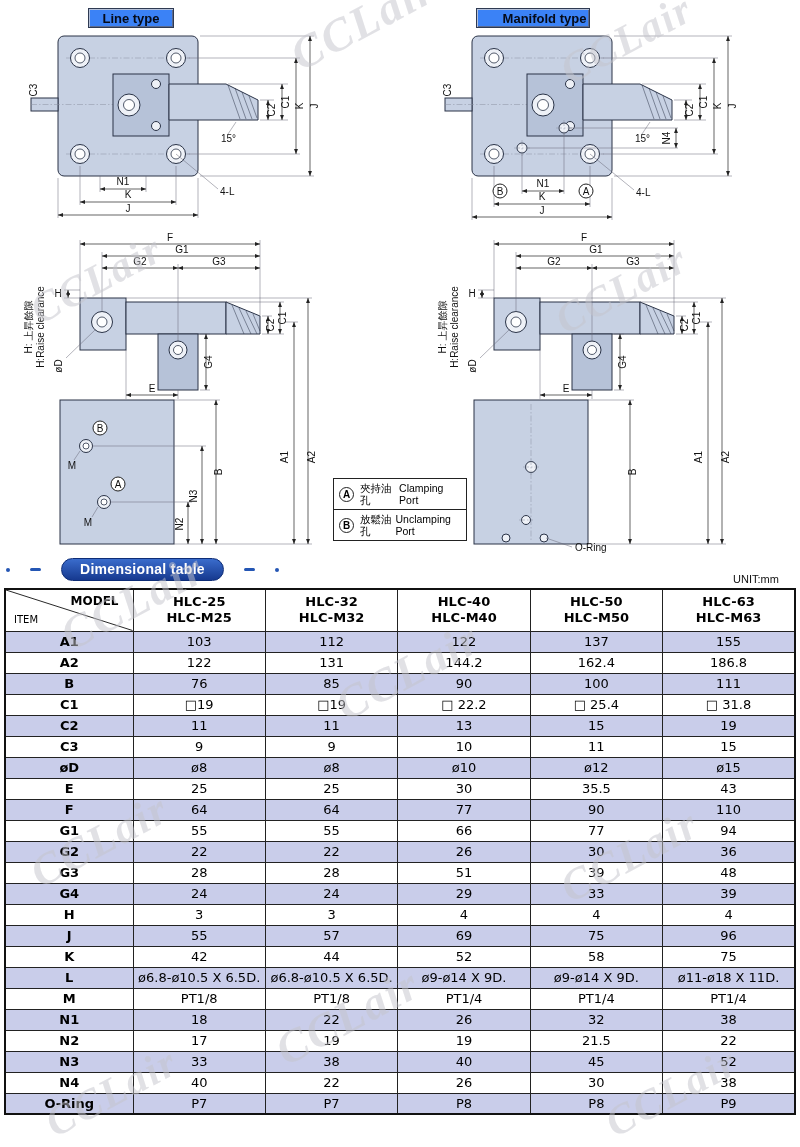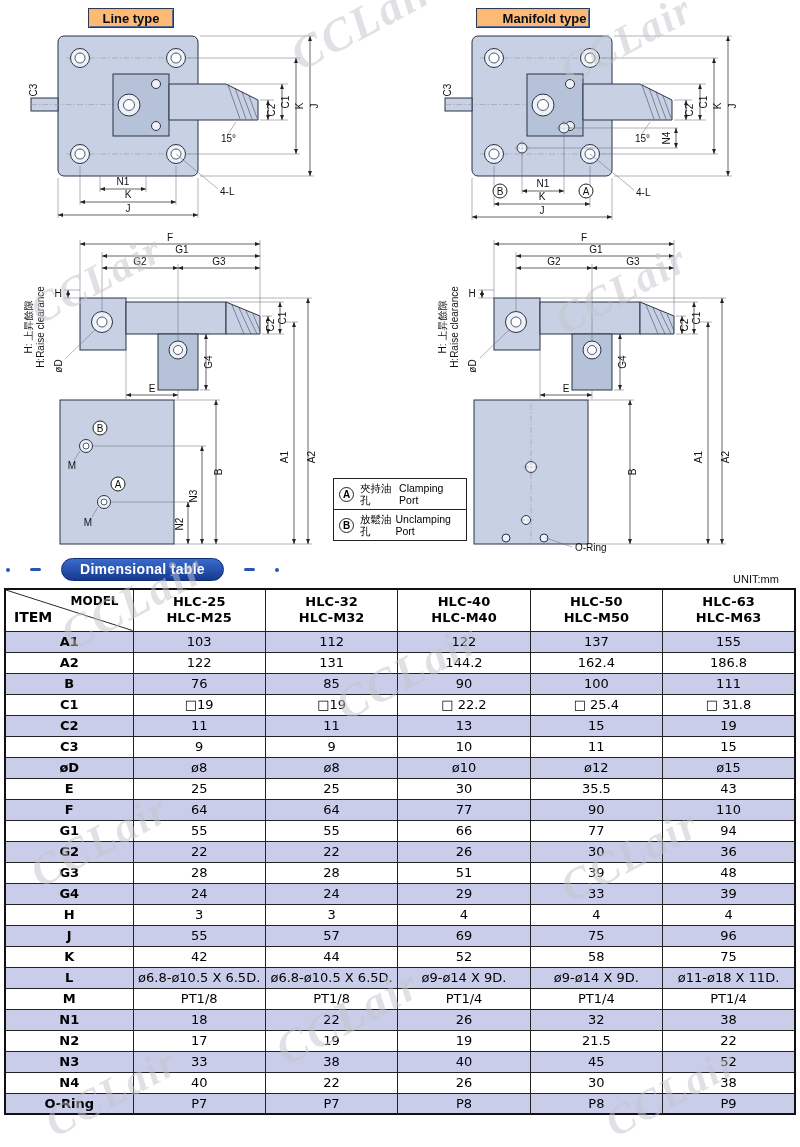--- a/index.html
+++ b/index.html
@@ -1,21 +1,21 @@
 <!DOCTYPE html>
 <html><head>
 <meta charset="utf-8">
 <style>
   * { margin:0; padding:0; box-sizing:border-box; }
   html,body { background:#fff; }
   body { font-family:"Liberation Sans","DejaVu Sans",sans-serif; color:#000; }
   #page { position:relative; width:800px; height:1147px; background:#fff; overflow:hidden; }
 
   
-  .type-label { position:absolute; background:#fdba74; border:1px solid #2e3a52;
+  .type-label { position:absolute; background:#3b82f6; border:1px solid #2e3a52;
     box-shadow: inset 1px 1px 0 #b4c0d8, inset -1px -1px 0 #5a6a90;
     color:#060b18; font-weight:bold; font-size:13px;
     display:flex; align-items:center; justify-content:center; }
 
   
   svg.drawing { position:absolute; overflow:visible; }
   svg text { font-size:10px; fill:#111; font-family:"Liberation Sans","DejaVu Sans",sans-serif; }
   .part  { fill:#c7d1e3; stroke:#2a3347; stroke-width:1; }
   .part2 { fill:#b6c2d8; stroke:#2a3347; stroke-width:1; }
   .holeW { fill:#eef1f7; stroke:#2a3347; stroke-width:1; }
@@ -49,21 +49,21 @@
   table.dim-table { position:absolute; left:4px; top:588px; width:792px;
     border-collapse:collapse; table-layout:fixed; font-size:13px; background:#fff; border:2px solid #111; }
   .dim-table td, .dim-table th { border:1px solid #222; text-align:center; vertical-align:middle;
     height:21px; padding:0 2px; font-size:13px; font-family:"DejaVu Sans","Liberation Sans",sans-serif; }
   .dim-table thead th { height:42px; font-weight:bold; line-height:1.25; }
   .dim-table tr.shaded td { background:#c9cdea; }
   .dim-table td.item-cell { font-weight:bold; }
   .corner-cell { position:relative; padding:0;margin-top:27px; }
   .corner-svg { position:absolute; left:0; top:0; width:100%; height:100%; }
   .corner-model { position:absolute; top:4px; right:14px; font-weight:bold; font-size:12px; }
-  .corner-item  { position:absolute; bottom:4px; left:8px; font-weight:bold; font-size:14px; }
+  .corner-item  { position:absolute; bottom:4px; left:8px; font-weight:normal; font-size:10px; }
 
   
   .wm { position:absolute; color:#c5c5cc; opacity:.5; font-family:"Liberation Serif","DejaVu Serif",serif;
     font-style:italic; font-weight:bold; transform:rotate(-28deg); letter-spacing:2px;
     pointer-events:none; z-index:30; white-space:nowrap; }
 </style>
 </head>
 <body>
 
 <div id="page">

